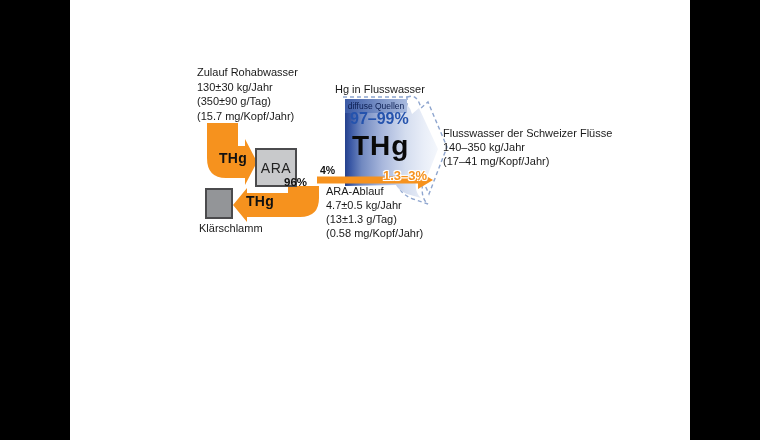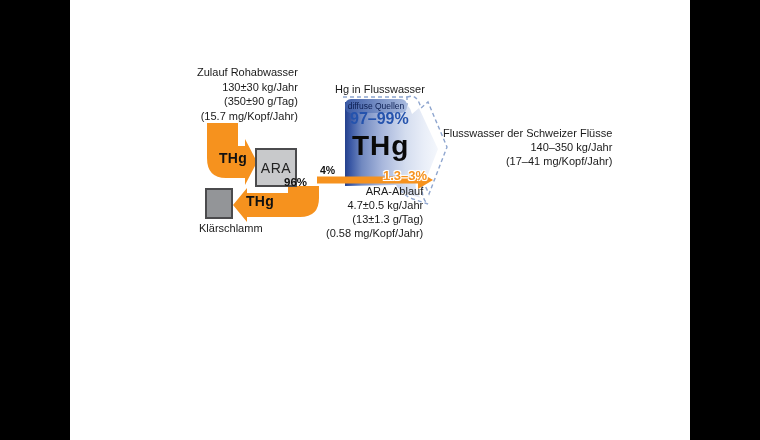--- a/index.html
+++ b/index.html
@@ -7,33 +7,33 @@
     width:760px;height:440px;overflow:hidden;position:relative;
     background:#000;
     font-family:"Liberation Sans",sans-serif;
     -webkit-font-smoothing:antialiased;
   }
   .stage{position:absolute;left:70px;top:0;width:620px;height:440px;background:#fff;}
   .letterbox{position:absolute;top:0;height:440px;background:#000;}
   .letterbox.left{left:0;width:70px;}
   .letterbox.right{left:690px;width:70px;}
   svg.diagram{position:absolute;left:0;top:0;pointer-events:none;}
-  .abs{position:absolute;text-align:right;}
+  .abs{position:absolute;}
   .txtblock{font-size:11px;line-height:14.5px;color:var(--text,#1a1a1a);white-space:nowrap;}
   .lbl{font-size:11px;color:var(--text,#1a1a1a);white-space:nowrap;}
   .thg-small{font-size:14px;font-weight:bold;color:#111;letter-spacing:.3px;white-space:nowrap;}
   .pct{font-weight:bold;color:#111;white-space:nowrap;}
   .box{position:absolute;border:2px solid var(--box-border,#4b4b4d);box-sizing:border-box;}
   .ara-box{left:255px;top:148px;width:42px;height:39px;background:var(--ara-fill,#c8c9cb);
            display:flex;align-items:center;justify-content:center;
            font-size:14px;color:#222;letter-spacing:.5px;}
   .sludge-box{left:205px;top:188px;width:28px;height:31px;background:var(--sludge-fill,#939598);}
   .diffuse-box{left:345px;top:99px;width:62px;height:14px;
                background:linear-gradient(to right,#3b5aa5,#a9bbdf);
-               font-size:8.5px;color:#0c1e52;line-height:14px;text-align:center;white-space:nowrap;border-radius:6px;}
+               font-size:8.5px;color:#0c1e52;line-height:14px;text-align:center;white-space:nowrap;}
   .diffuse-pct{left:350px;top:110px;font-size:16px;font-weight:bold;color:var(--percent-blue,#2553ad);white-space:nowrap;}
   .river-thg{left:352px;top:130px;font-size:28px;font-weight:bold;color:#0a0a0a;letter-spacing:1px;white-space:nowrap;}
   .share-pct{left:383px;top:168px;font-size:13px;font-weight:bold;color:var(--orange,#F6921E);white-space:nowrap;
              text-shadow:-1px -1px 0 #fff,1px -1px 0 #fff,-1px 1px 0 #fff,1px 1px 0 #fff,0 0 2px #fff;}
 </style>
 </head>
 <body>
 
 <div class="stage"></div>
 <div class="letterbox left"></div>

